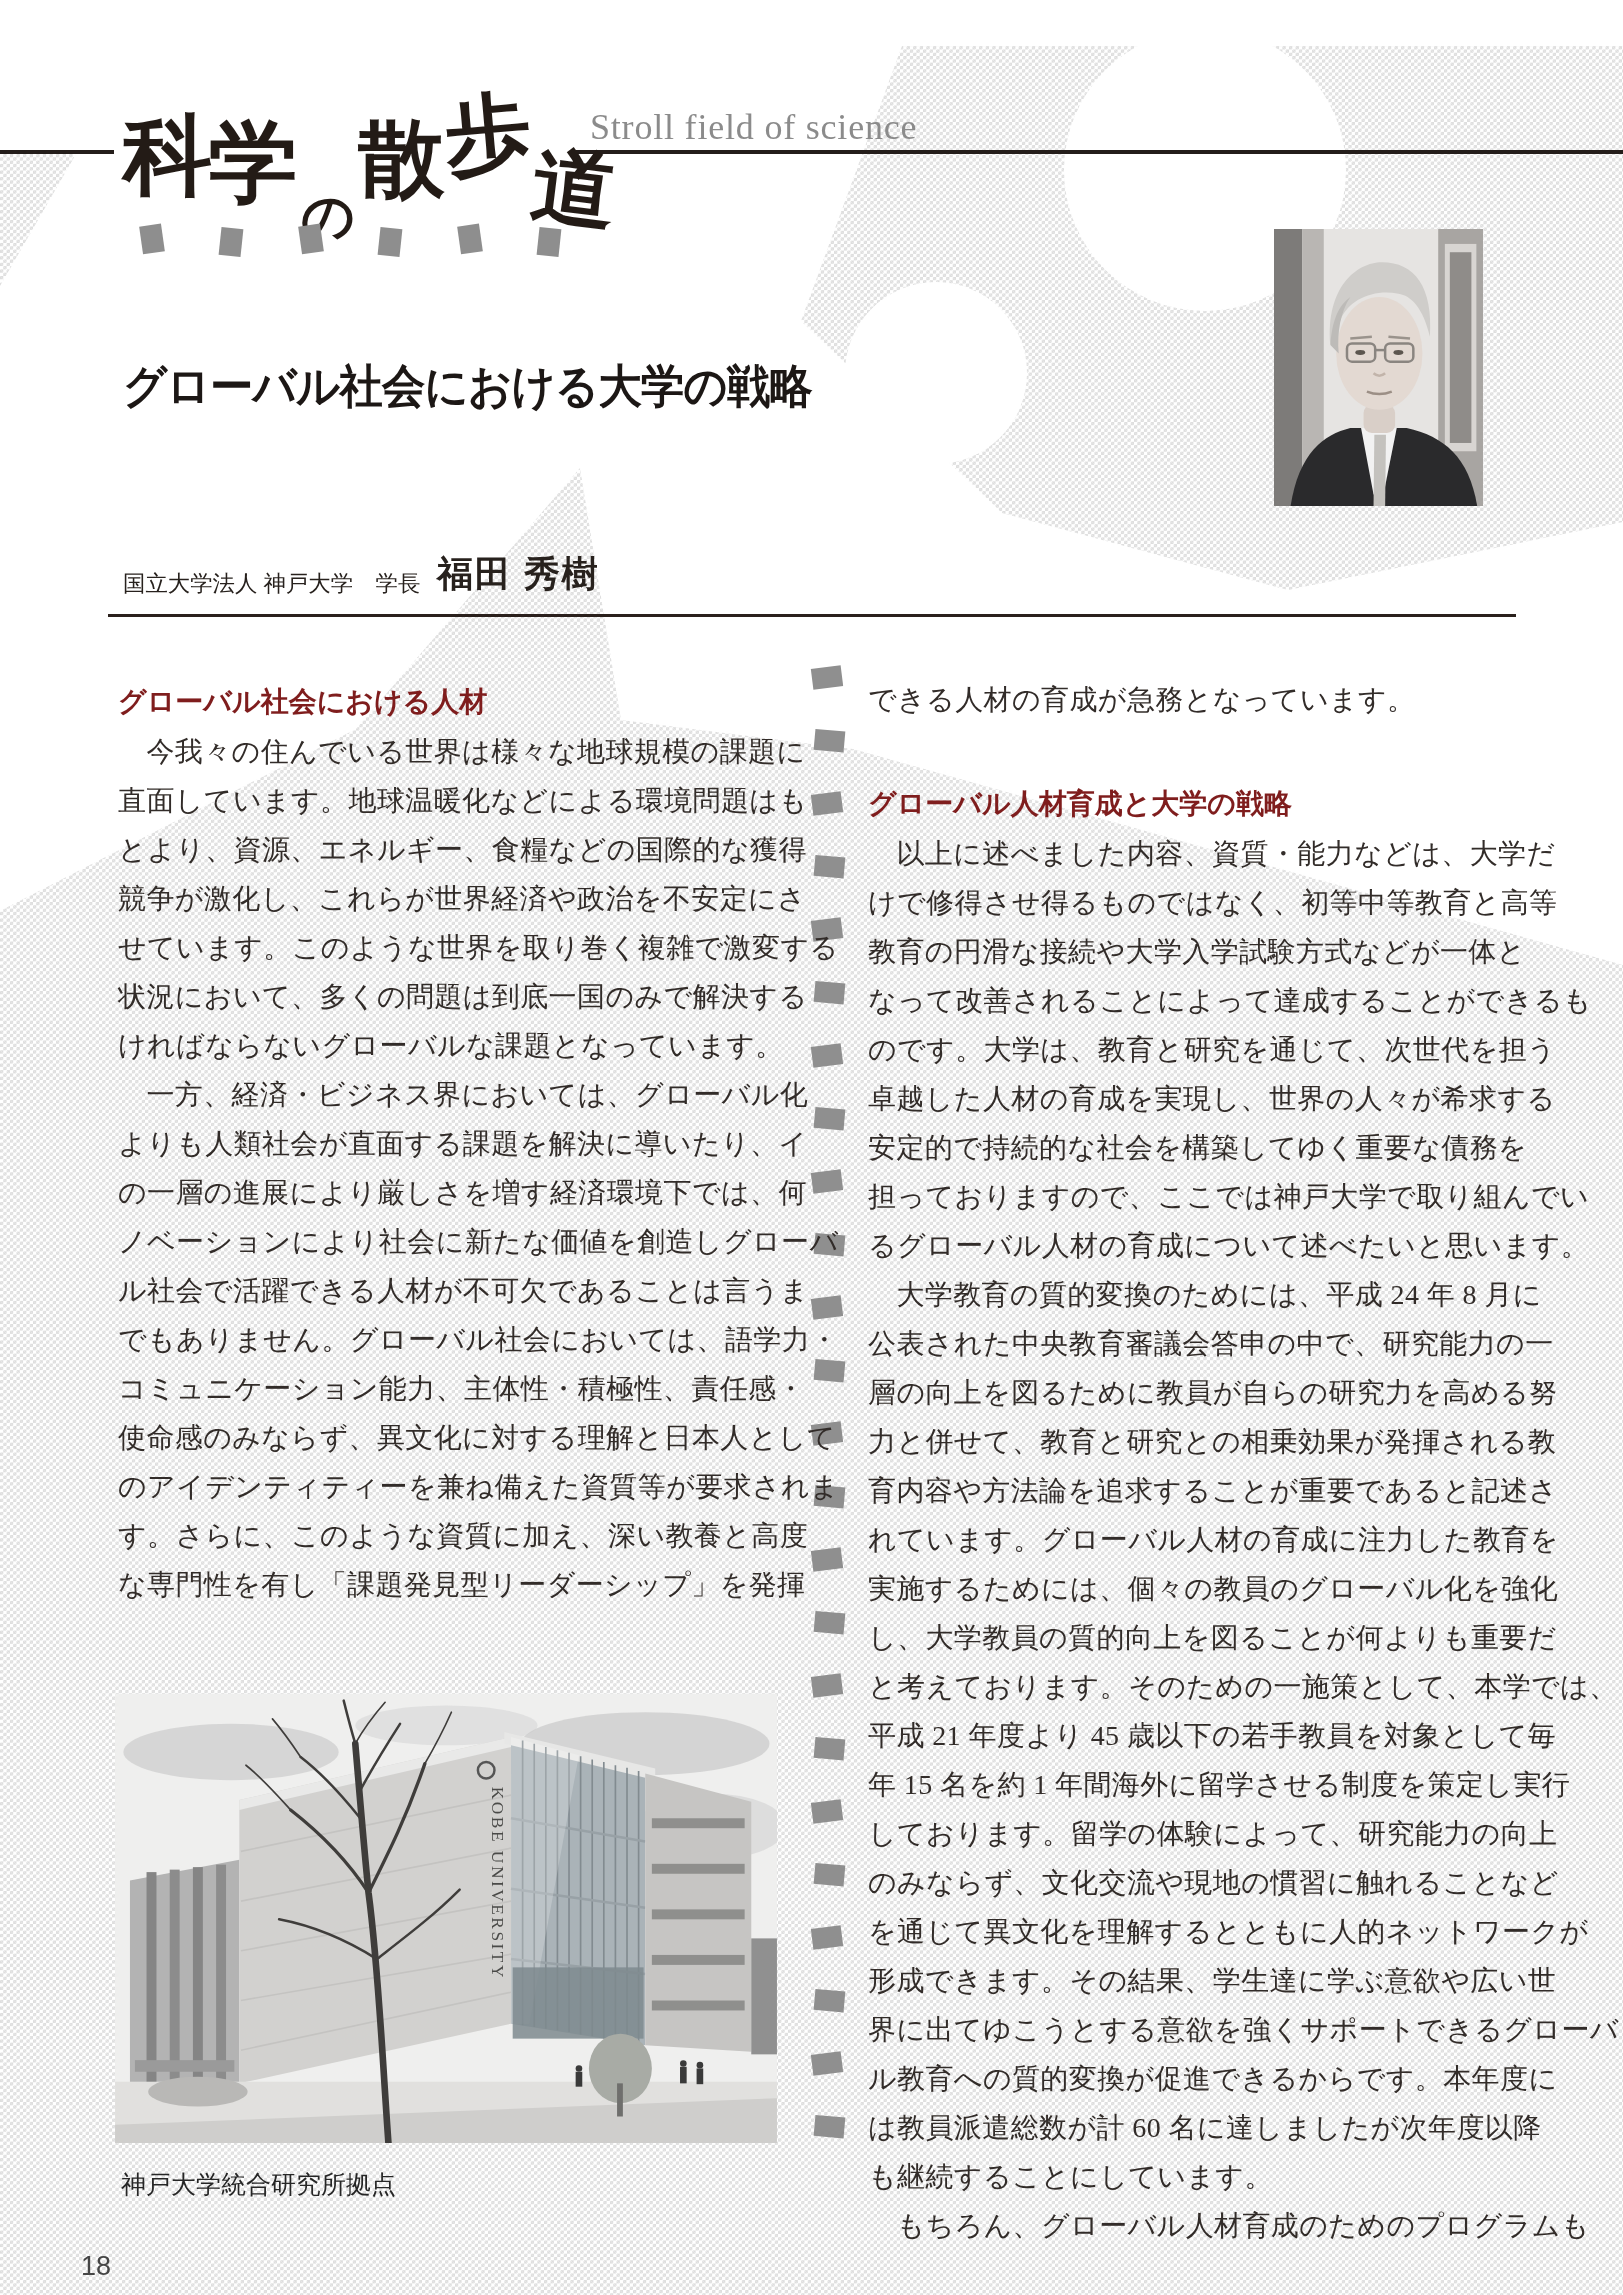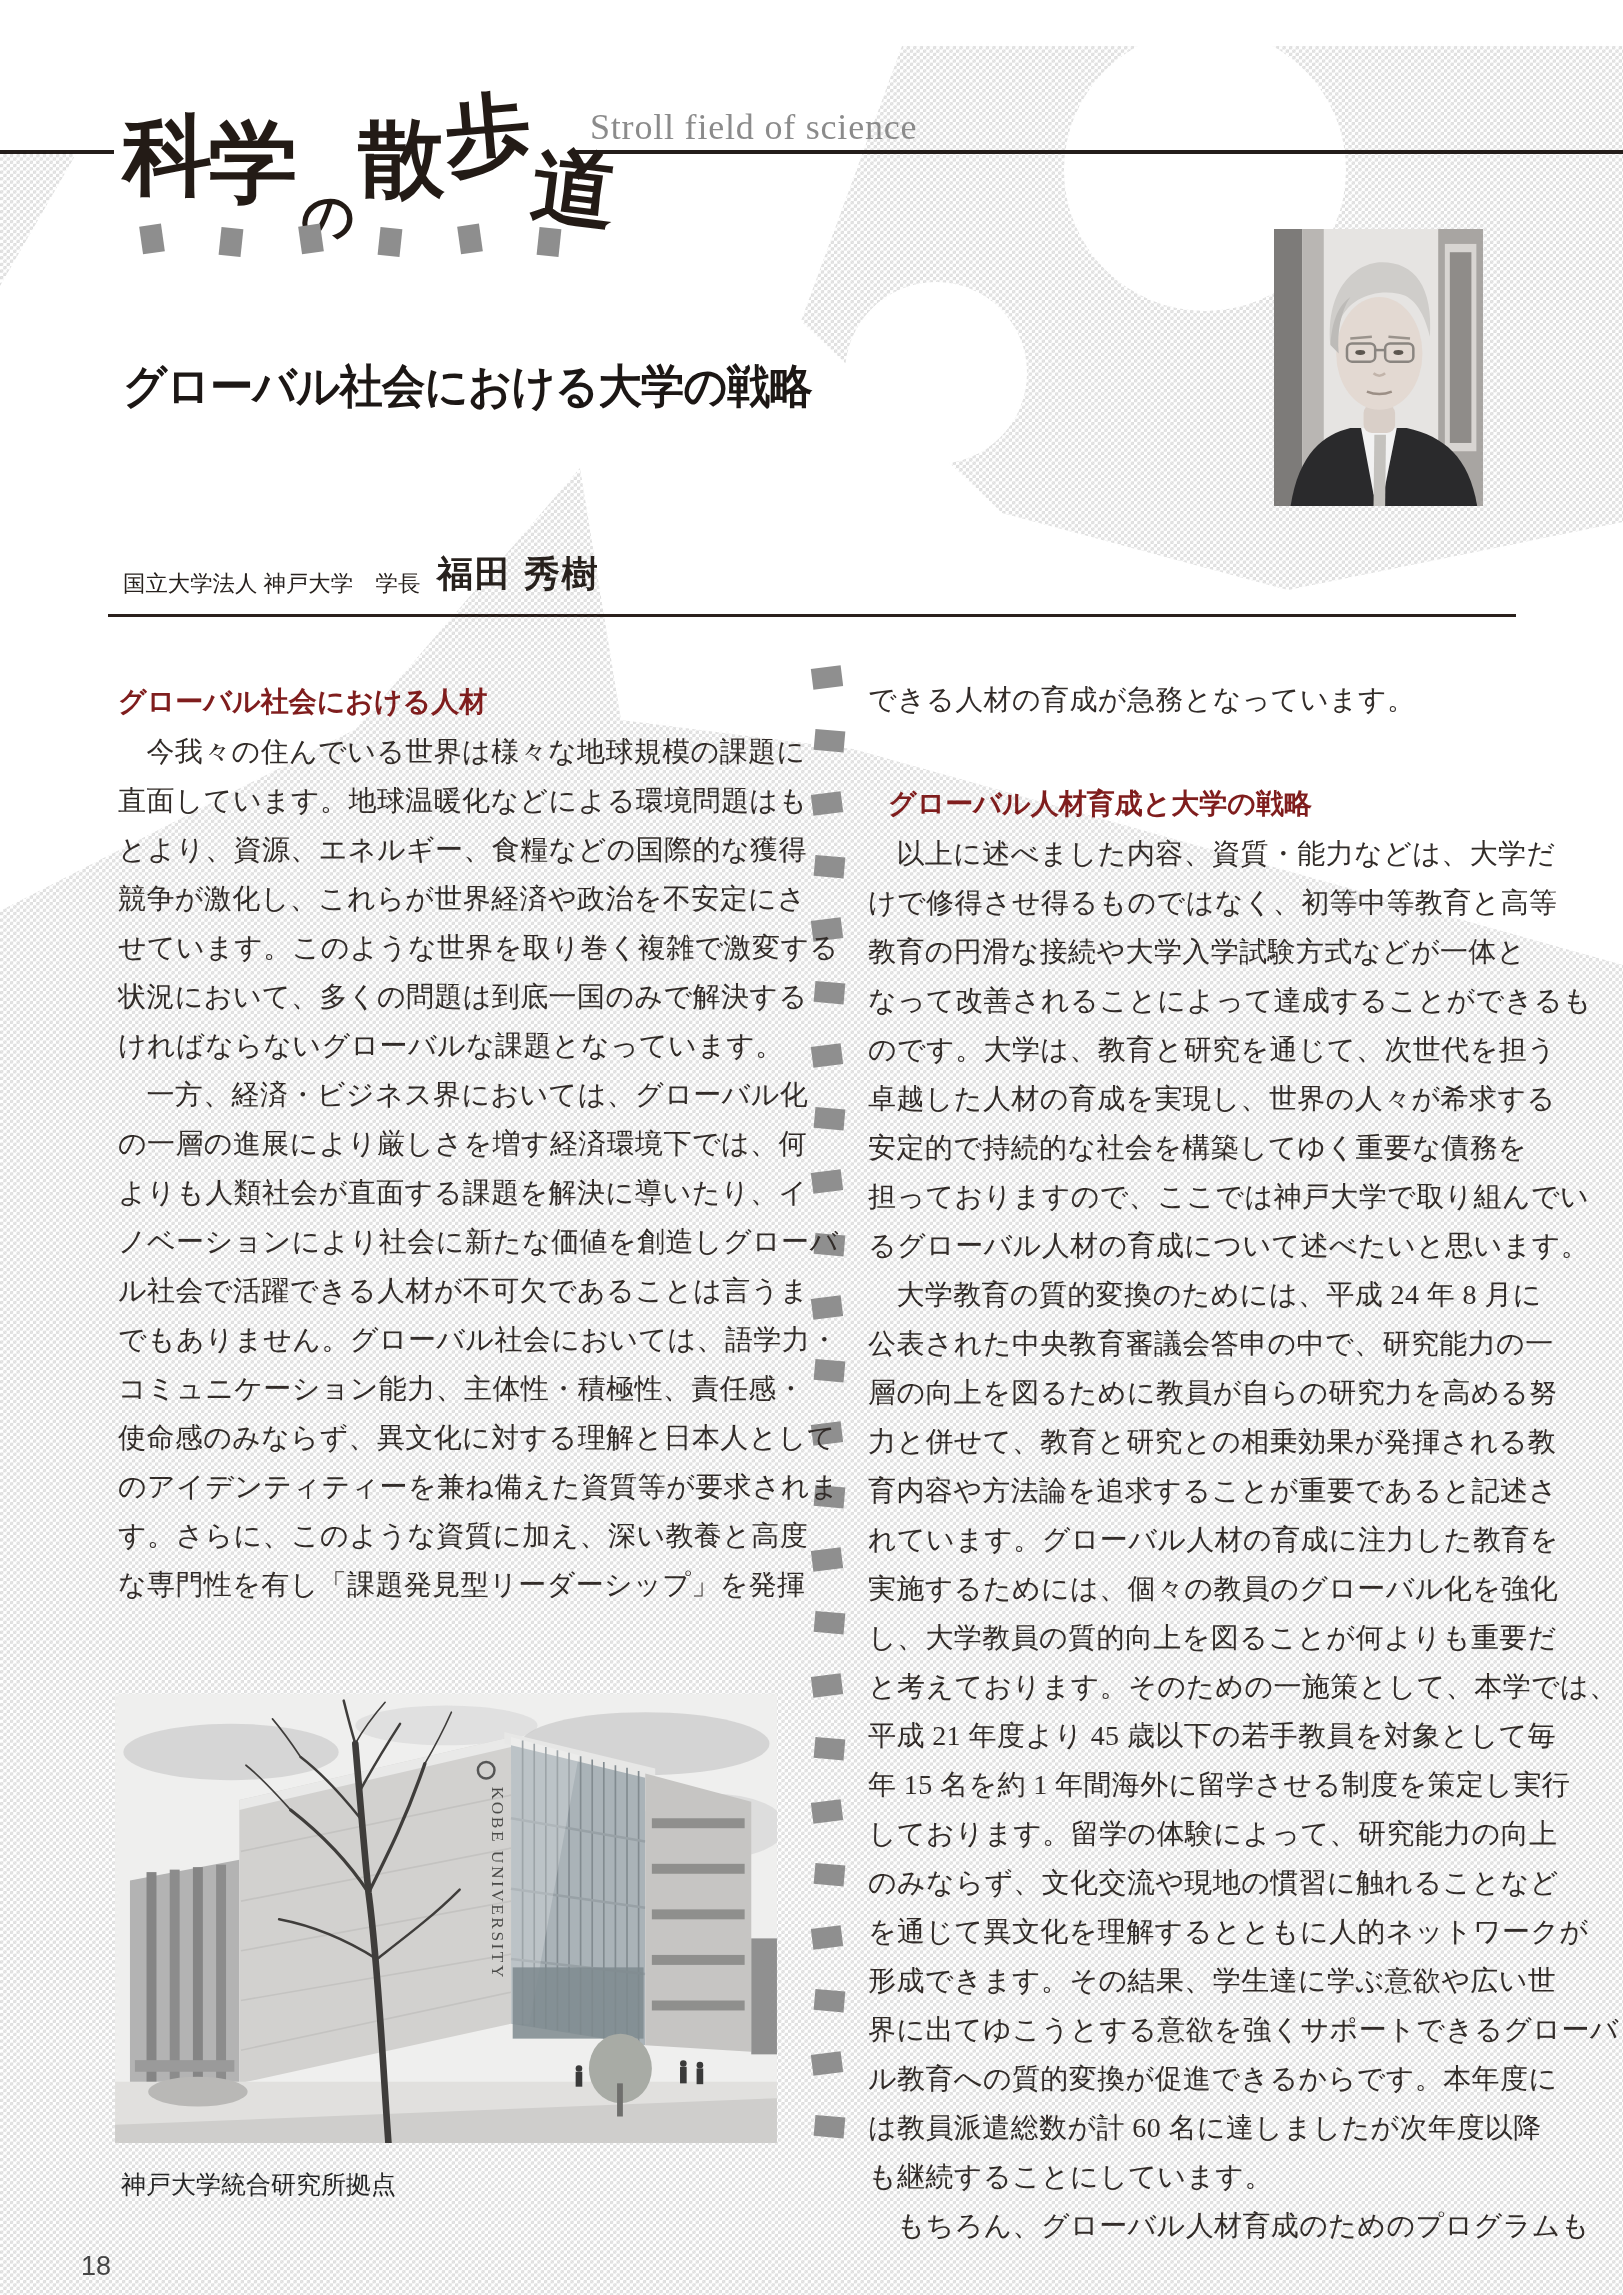--- a/index.html
+++ b/index.html
@@ -51,21 +51,21 @@
   .aname{font-size:36px;font-weight:700;letter-spacing:1.7px;}
   .author-rule{position:absolute;left:108px;top:614px;width:1408px;height:2.5px;background:#2a201c;z-index:3;}
 
   
   .col{position:absolute;width:662px;z-index:3;}
   .col-left{left:118px;top:677px;}
   .col-right{left:868px;top:675px;}
   .sec-head{font-family:"Liberation Sans","DejaVu Sans",sans-serif;font-weight:800;font-size:28px;
         color:#7f1d1d;height:50px;line-height:50px;white-space:pre;}
   .lead-line,.lines div{font-size:28px;height:49px;line-height:49px;white-space:pre;letter-spacing:0.4px;color:#322c29;}
-  .col-right .sec-head{margin-top:55px;margin-left:20px;}
+  .col-right .sec-head{margin-top:55px;}
 
   
   .divider-squares{position:absolute;left:812px;top:667px;width:33px;height:1491px;z-index:2;}
   .divider-squares i{display:block;width:30px;height:21px;background:#8f8f8f;margin-bottom:42px;}
   .divider-squares i:nth-child(odd){transform:rotate(-7deg);}
   .divider-squares i:nth-child(even){transform:rotate(5deg) translateX(2.5px);}
 
   
   .portrait{position:absolute;left:1274px;top:229px;width:209px;height:277px;z-index:4;}
   .building{position:absolute;left:115px;top:1694px;width:662px;height:449px;z-index:4;}
@@ -144,22 +144,22 @@
     <div class="sec-head">グローバル社会における人材</div>
     <div class="lines">
         <div>　今我々の住んでいる世界は様々な地球規模の課題に</div>
         <div>直面しています。地球温暖化などによる環境問題はも</div>
         <div>とより、資源、エネルギー、食糧などの国際的な獲得</div>
         <div>競争が激化し、これらが世界経済や政治を不安定にさ</div>
         <div>せています。このような世界を取り巻く複雑で激変する</div>
         <div>状況において、多くの問題は到底一国のみで解決する</div>
         <div>ければならないグローバルな課題となっています。</div>
         <div>　一方、経済・ビジネス界においては、グローバル化</div>
+        <div>よりも人類社会が直面する課題を解決に導いたり、イ</div>
         <div>の一層の進展により厳しさを増す経済環境下では、何</div>
-        <div>よりも人類社会が直面する課題を解決に導いたり、イ</div>
         <div>ノベーションにより社会に新たな価値を創造しグローバ</div>
         <div>ル社会で活躍できる人材が不可欠であることは言うま</div>
         <div>でもありません。グローバル社会においては、語学力・</div>
         <div>コミュニケーション能力、主体性・積極性、責任感・</div>
         <div>使命感のみならず、異文化に対する理解と日本人として</div>
         <div>のアイデンティティーを兼ね備えた資質等が要求されま</div>
         <div>す。さらに、このような資質に加え、深い教養と高度</div>
         <div>な専門性を有し「課題発見型リーダーシップ」を発揮</div>
       </div>
   </div>

